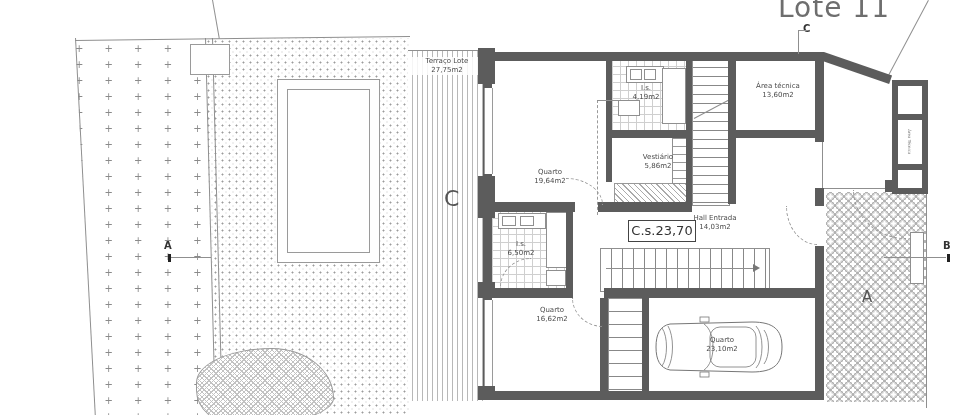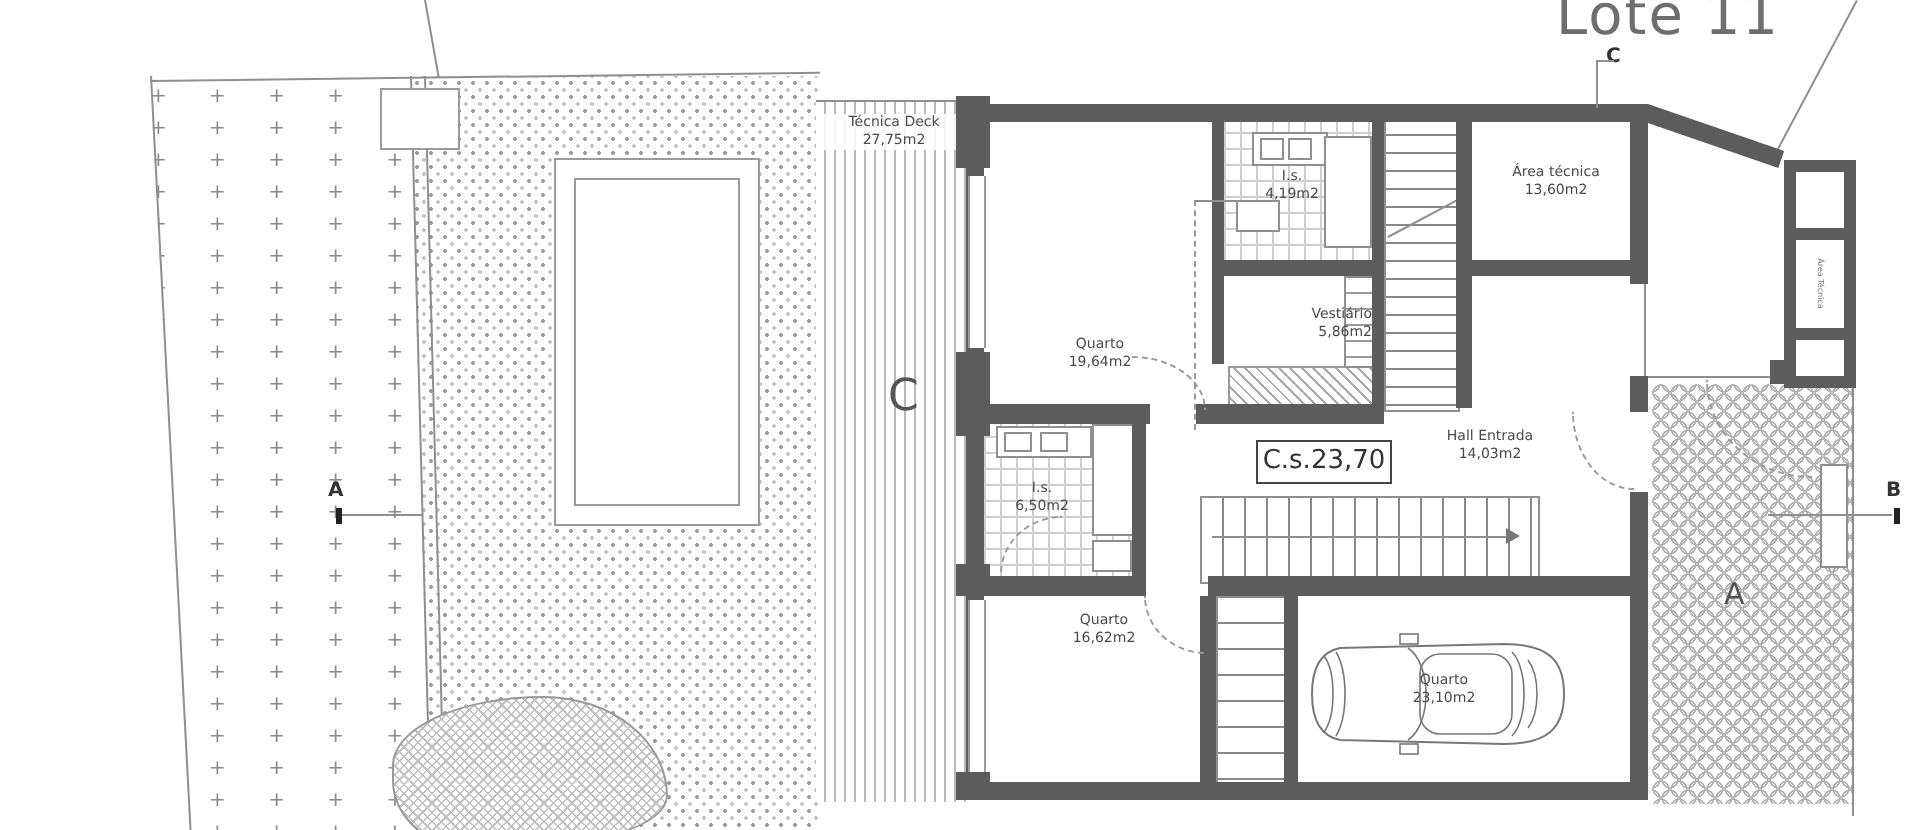--- a/index.html
+++ b/index.html
@@ -86,21 +86,21 @@
 
   <div class="abs" style="left:277px;top:79px;width:101px;height:182px;background:#fff;border:1px solid #9a9a9a;">
     <div class="abs" style="left:9px;top:9px;width:81px;height:162px;border:1px solid #9a9a9a;background:#fff;"></div>
   </div>
 
   <div class="abs" style="left:190px;top:44px;width:38px;height:29px;background:#fff;border:1px solid #9a9a9a;"></div>
   <div class="bed" style="left:196px;top:348px;width:136px;height:75px;"></div>
 
   <div class="abs deck"></div>
   <div class="lbl" style="left:412px;top:57px;width:70px;background:rgba(255,255,255,.85);">
-    <span>Técnica Deck</span>
+    <span>Terraço Lote</span>
     <span>27,75m2</span>
   </div>
   <div class="bigletter" style="left:444px;top:186px;font-size:22px;">C</div>
 
   <div class="tiles" style="left:612px;top:58px;width:74px;height:74px;"></div>
   <div class="fix" style="left:626px;top:66px;width:36px;height:15px;"></div>
   <div class="fix" style="left:630px;top:69px;width:10px;height:9px;"></div>
   <div class="fix" style="left:644px;top:69px;width:10px;height:9px;"></div>
   <div class="fix" style="left:618px;top:100px;width:20px;height:14px;"></div>
   <div class="fix" style="left:662px;top:68px;width:22px;height:54px;"></div>
@@ -176,29 +176,29 @@
   <div class="thin" style="left:597px;top:100px;width:34px;height:1px;"></div>
 
   <div class="lbl" style="left:515px;top:168px;width:70px;">
     <span>Quarto</span>
     <span>19,64m2</span>
   </div>
   <div class="lbl" style="left:620px;top:84px;width:52px;">
     <span>I.s.</span>
     <span>4,19m2</span>
   </div>
-  <div class="lbl" style="left:630px;top:153px;width:56px;text-align:right;">
+  <div class="lbl" style="left:630px;top:153px;width:56px;">
     <span>Vestiário</span>
     <span>5,86m2</span>
   </div>
   <div class="lbl" style="left:740px;top:82px;width:76px;">
     <span>Área técnica</span>
     <span>13,60m2</span>
   </div>
-  <div class="lbl" style="left:710px;top:214px;width:70px;">
+  <div class="lbl" style="left:680px;top:214px;width:70px;">
     <span>Hall Entrada</span>
     <span>14,03m2</span>
   </div>
   <div class="lbl" style="left:492px;top:240px;width:58px;">
     <span>I.s.</span>
     <span>6,50m2</span>
   </div>
   <div class="lbl" style="left:512px;top:306px;width:80px;">
     <span>Quarto</span>
     <span>16,62m2</span>

